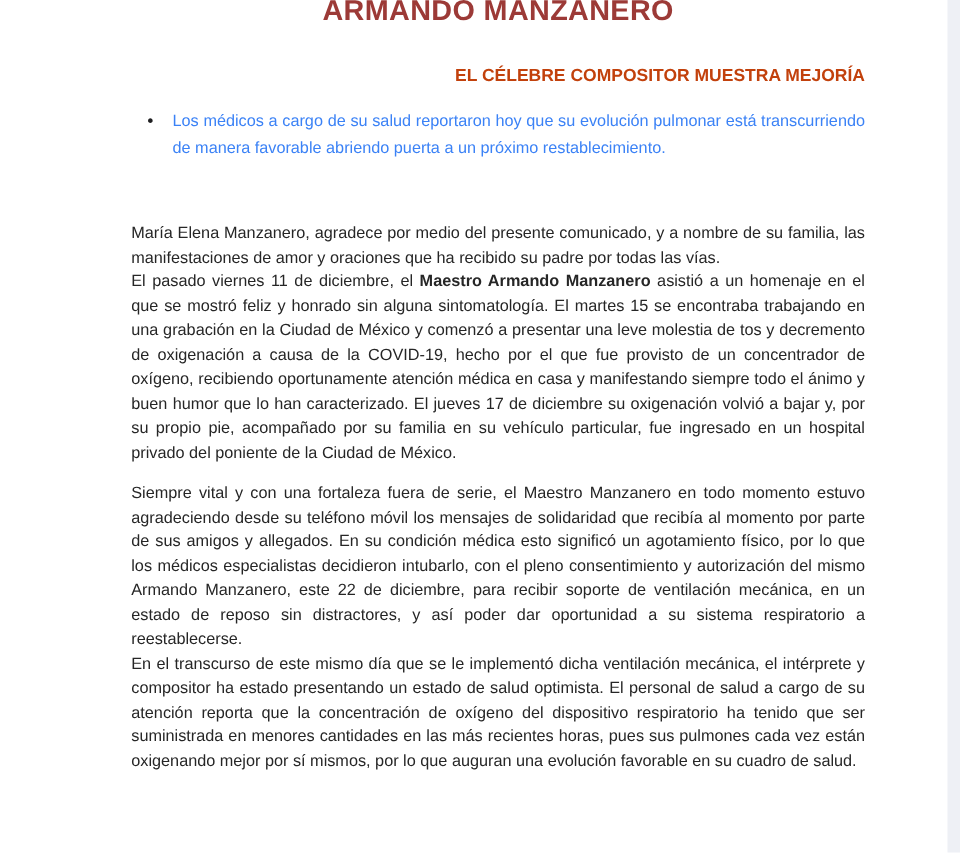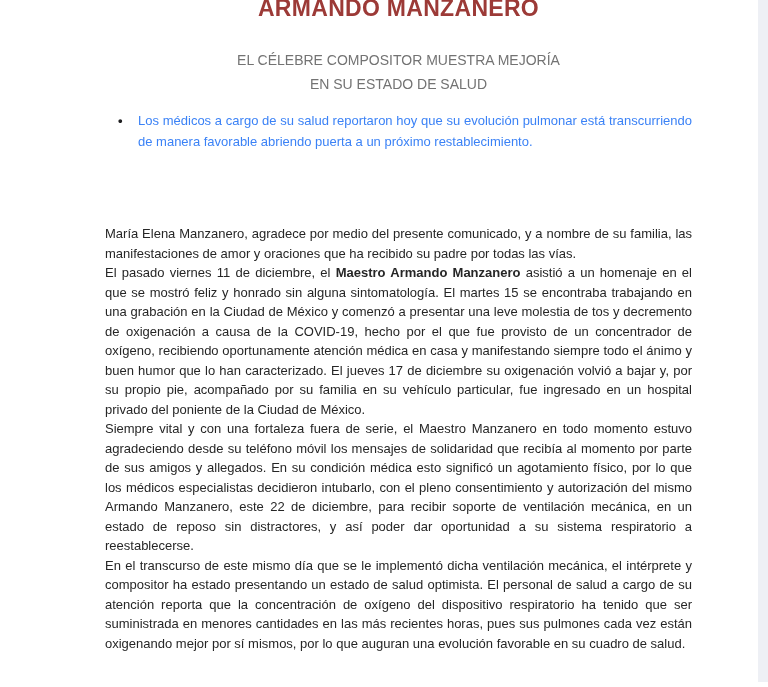--- a/index.html
+++ b/index.html
@@ -31,25 +31,25 @@
     text-align: center;
     font-size: 23px;
     line-height: 26px;
     font-weight: bold;
     color: #9c3a37;
     letter-spacing: 0.3px;
     white-space: nowrap;
   }
   .doc-subtitle {
     margin-top: 27px;
-    text-align: center;
+    text-align: right;
     font-size: 14px;
     line-height: 24px;
-    font-weight: normal;
-    color: #737373;
+    font-weight: bold;
+    color: #c2410c;
   }
   .bullet-row {
     margin-top: 14px;
     display: flex;
     align-items: flex-start;
     padding-left: 13px;
   }
   .bullet-marker {
     width: 20px;
     flex: 0 0 20px;
@@ -66,39 +66,38 @@
     text-align: justify;
     color: #3b82f6;
   }
   .para {
     font-size: 13px;
     line-height: 19.5px;
     text-align: justify;
     color: #262626;
     margin: 0;
   }
-  .para.p1 { margin-top: 72px; }
+  .para.p1 { margin-top: 48px; }
   .para.p2 { margin-top: 0; }
-  .para.p3 { }
+  .para.p3 { margin-top: 13px; }
   .para.p4 { }
   .bold-inline { font-weight: bold; }
 </style>
 </head>
 <body>
 
 <div class="page">
   <div class="right-strip" style="background: rgb(238, 240, 245);"></div>
 
   <div class="content">
 
     <div class="doc-title" style="color: rgb(156, 58, 55);">ARMANDO MANZANERO</div>
 
     <div class="doc-subtitle">
       <div>EL CÉLEBRE COMPOSITOR MUESTRA MEJORÍA</div>
-      <div>EN SU ESTADO DE SALUD</div>
     </div>
 
     <div class="bullet-row">
       <div class="bullet-marker">•</div>
       <div class="bullet-text">Los médicos a cargo de su salud reportaron hoy que su evolución pulmonar está transcurriendo de manera favorable abriendo puerta a un próximo restablecimiento.</div>
     </div>
 
     <p class="para p1">María Elena Manzanero, agradece por medio del presente comunicado, y a nombre de su familia, las manifestaciones de amor y oraciones que ha recibido su padre por todas las vías.</p>
 
     <p class="para p2"><span>El pasado viernes 11 de diciembre, el </span><span class="bold-inline">Maestro Armando Manzanero</span><span> asistió a un homenaje en el que se mostró feliz y honrado sin alguna sintomatología. El martes 15 se encontraba trabajando en una grabación en la Ciudad de México y comenzó a presentar una leve molestia de tos y decremento de oxigenación a causa de la COVID-19, hecho por el que fue provisto de un concentrador de oxígeno, recibiendo oportunamente atención médica en casa y manifestando siempre todo el ánimo y buen humor que lo han caracterizado. El jueves 17 de diciembre su oxigenación volvió a bajar y, por su propio pie, acompañado por su familia en su vehículo particular, fue ingresado en un hospital privado del poniente de la Ciudad de México.</span></p>

